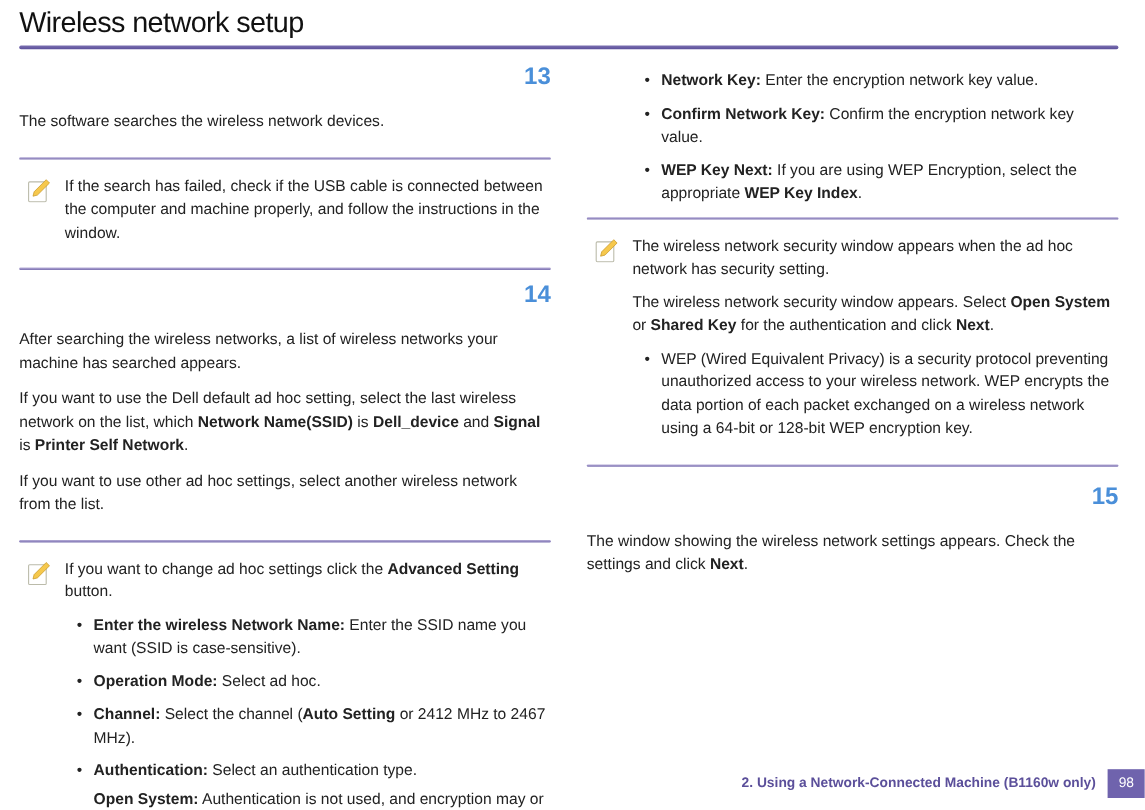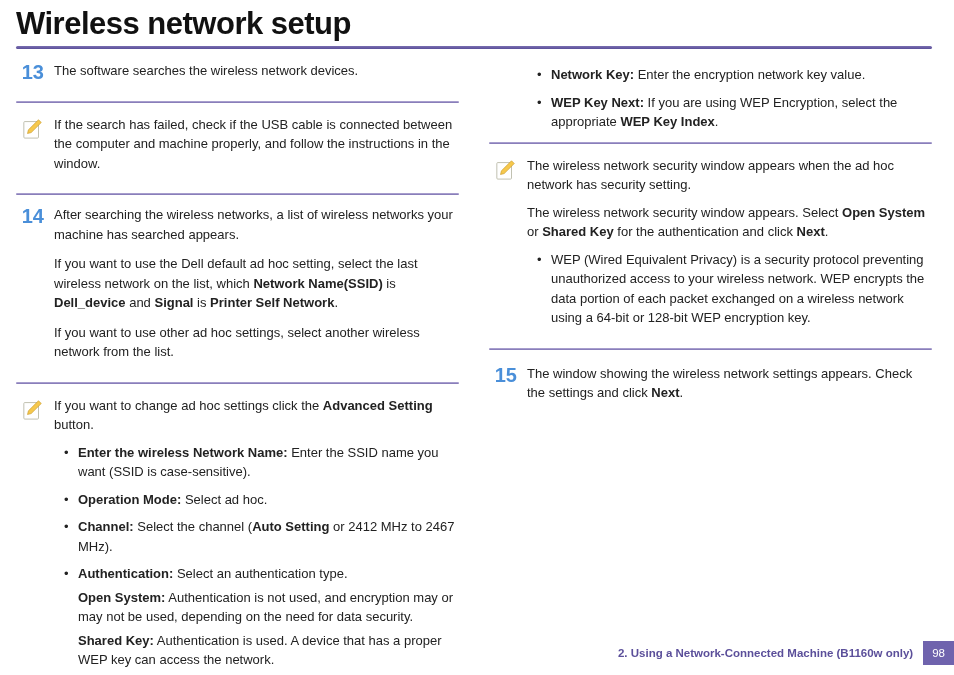--- a/index.html
+++ b/index.html
@@ -8,41 +8,41 @@
     font-size: 13px;
     color: #222;
     background: #fff;
     width: 954px;
     height: 675px;
     overflow: hidden;
     position: relative;
   }
   .page { padding: 6px 22px 0 16px; }
   .title {
-    font-size: 31px;
-    font-weight: 700;
+    font-size: 24px;
+    font-weight: 400;
     color: #111;
     margin-bottom: 4px;
     letter-spacing: -0.5px;
   }
   .hr-thick {
     height: 3px;
     background: linear-gradient(to bottom, #7a6fb0 0%, #5b4f9a 100%);
     border-radius: 2px;
     margin-bottom: 12px;
   }
   .hr-thin {
     height: 2px;
     background: linear-gradient(to bottom, #b6add7 0%, #7a6fb0 100%);
     border-radius: 1px;
     margin: 10px 0 10px 0;
   }
   .columns { display: flex; gap: 30px; }
   .col { flex: 1; min-width: 0; }
-  .step { display: flex; gap: 10px; margin-bottom: 10px; }
+  .step { display: flex; gap: 10px; margin-bottom: 10px; flex-direction: column; }
   .step-num {
     color: #4a8fd9;
     font-size: 20px;
     font-weight: 700;
     flex: 0 0 28px;
     text-align: right;
     line-height: 1.1;
   }
   .step-body { flex: 1; line-height: 1.5; }
   .step-body p { margin-bottom: 10px; }
@@ -161,20 +161,21 @@
         </div>
       </div>
 
     </div>
 
     <div class="col">
 
       <div class="note-body" style="padding-left:38px;">
         <ul>
           <li><span class="b">Network Key:</span><span> Enter the encryption network key value.</span></li>
+          <li><span class="b">Confirm Network Key:</span><span> Confirm the encryption network key value.</span></li>
           <li><span class="b">WEP Key Next:</span><span> If you are using WEP Encryption, select the appropriate </span><span class="b">WEP Key Index</span><span>.</span></li>
         </ul>
       </div>
 
       <div class="hr-thin"></div>
 
       <div class="note">
         <div class="note-icon">
           <svg class="pencil-icon" viewBox="0 0 24 24">
             <rect x="2" y="5" width="16" height="18" rx="1" fill="#fff" stroke="#bba" stroke-width="1"></rect>

